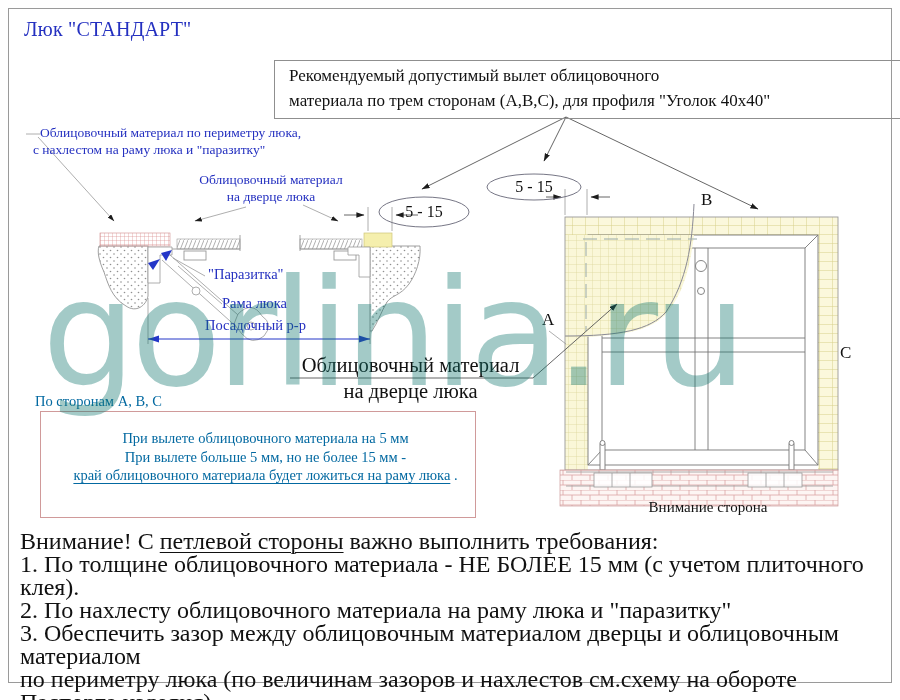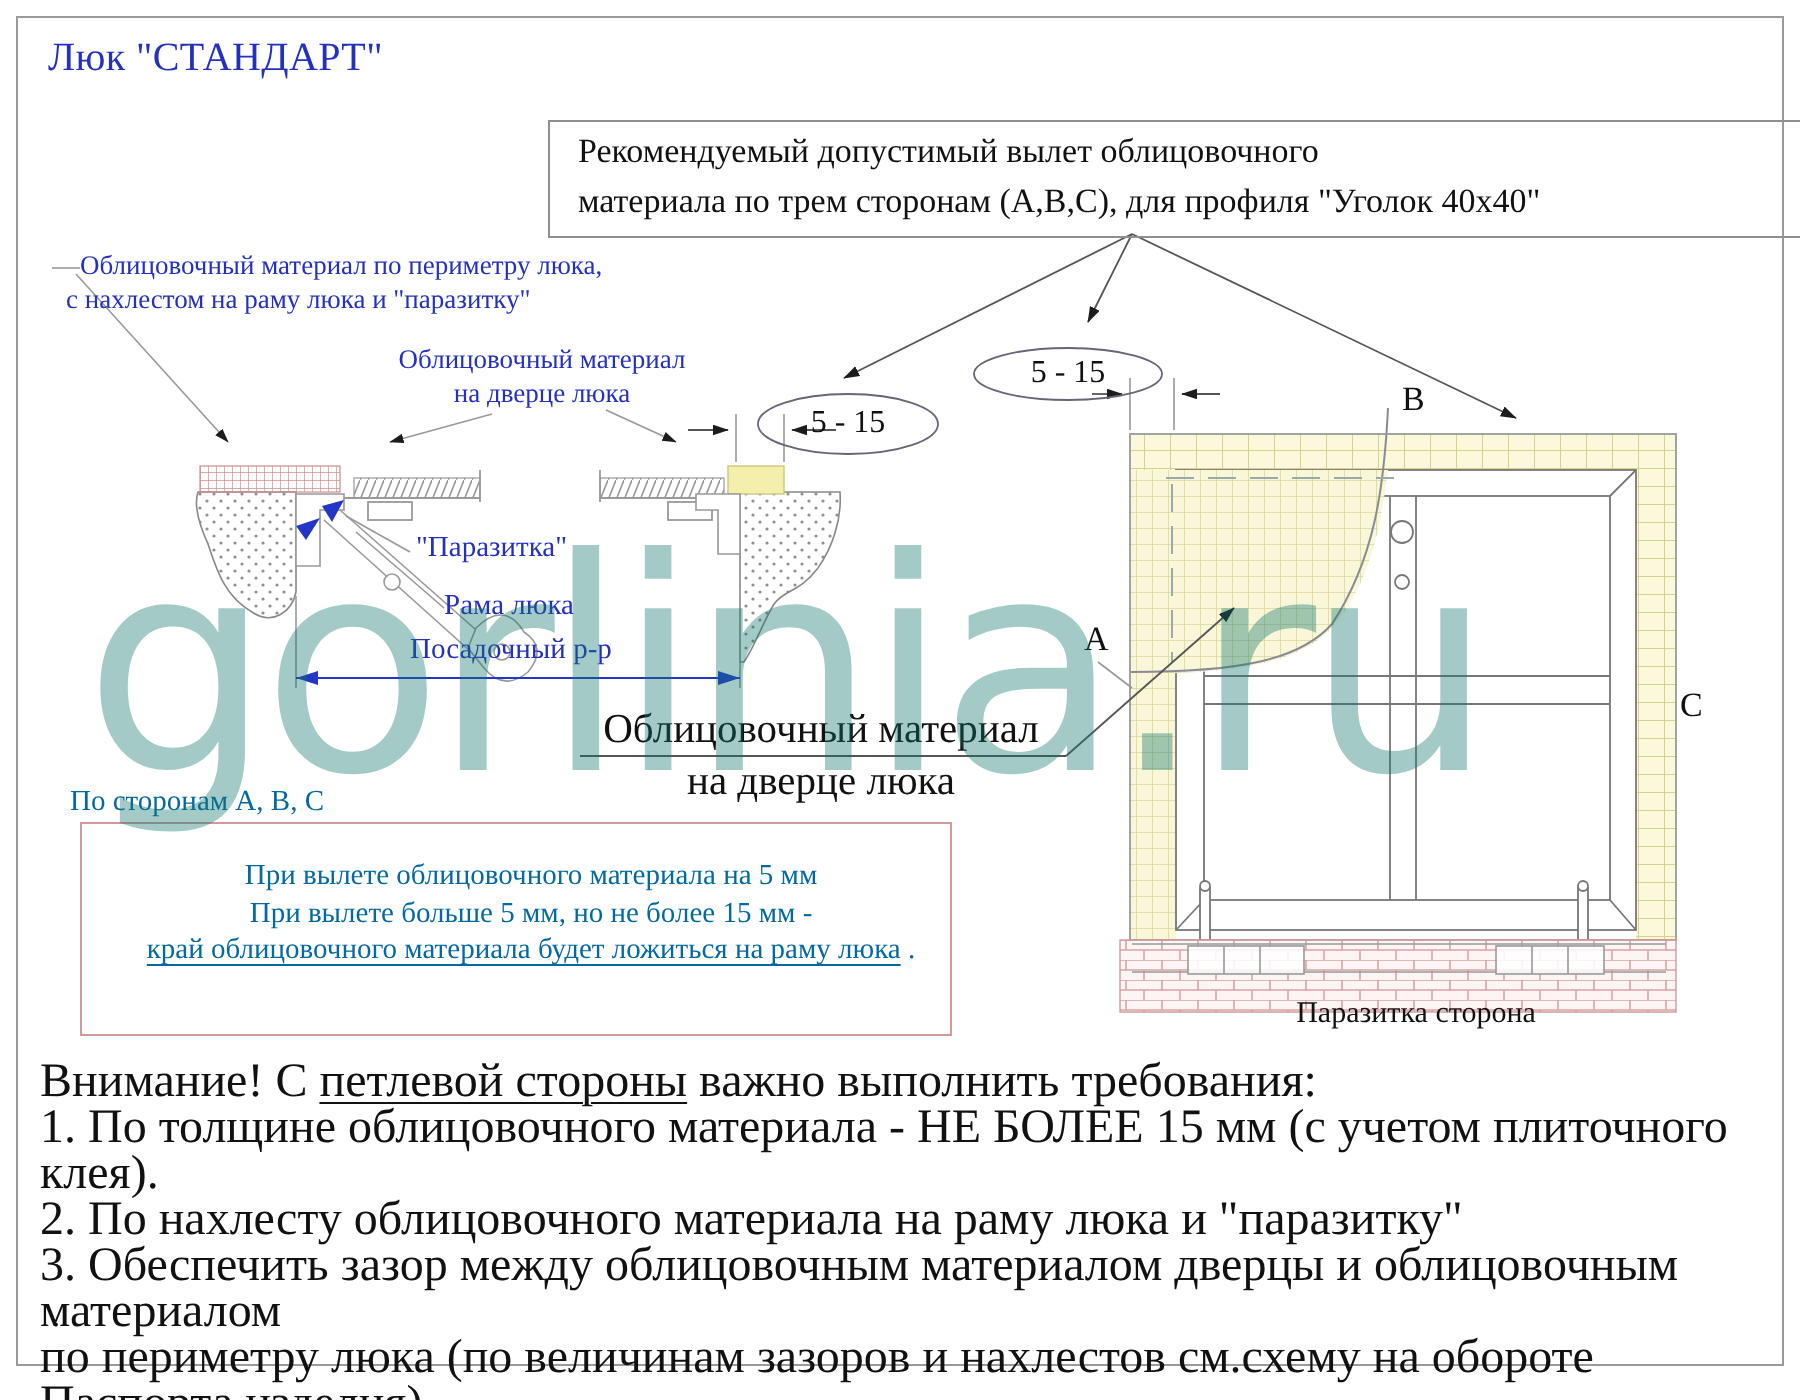--- a/index.html
+++ b/index.html
@@ -227,21 +227,21 @@
   <div class="abs txt dim" id="dim2">5 - 15</div>
 
   <div class="abs txt" id="big-label">
     <div>Облицовочный материал</div>
     <div>на дверце люка</div>
   </div>
 
   <div class="abs txt side" id="side-a">А</div>
   <div class="abs txt side" id="side-b">В</div>
   <div class="abs txt side" id="side-c">С</div>
-  <div class="abs txt" id="hinge-side">Паразитка сторона</div>
+  <div class="abs txt" id="hinge-side">Внимание сторона</div>
 
   <div class="abs txt t-red" id="note-head">По сторонам А, В, С</div>
   <div class="abs txt t-red" id="note-box">
     <div>При вылете облицовочного материала  на 5 мм</div>
     <div>При вылете больше 5 мм, но не более 15 мм -</div>
     <div><u>край облицовочного материала будет ложиться на раму люка</u><span> .</span></div>
   </div>
 
   <div class="abs txt" id="reqs">
     <div><span>Внимание! С </span><u>петлевой стороны</u><span> важно выполнить требования:</span></div>

